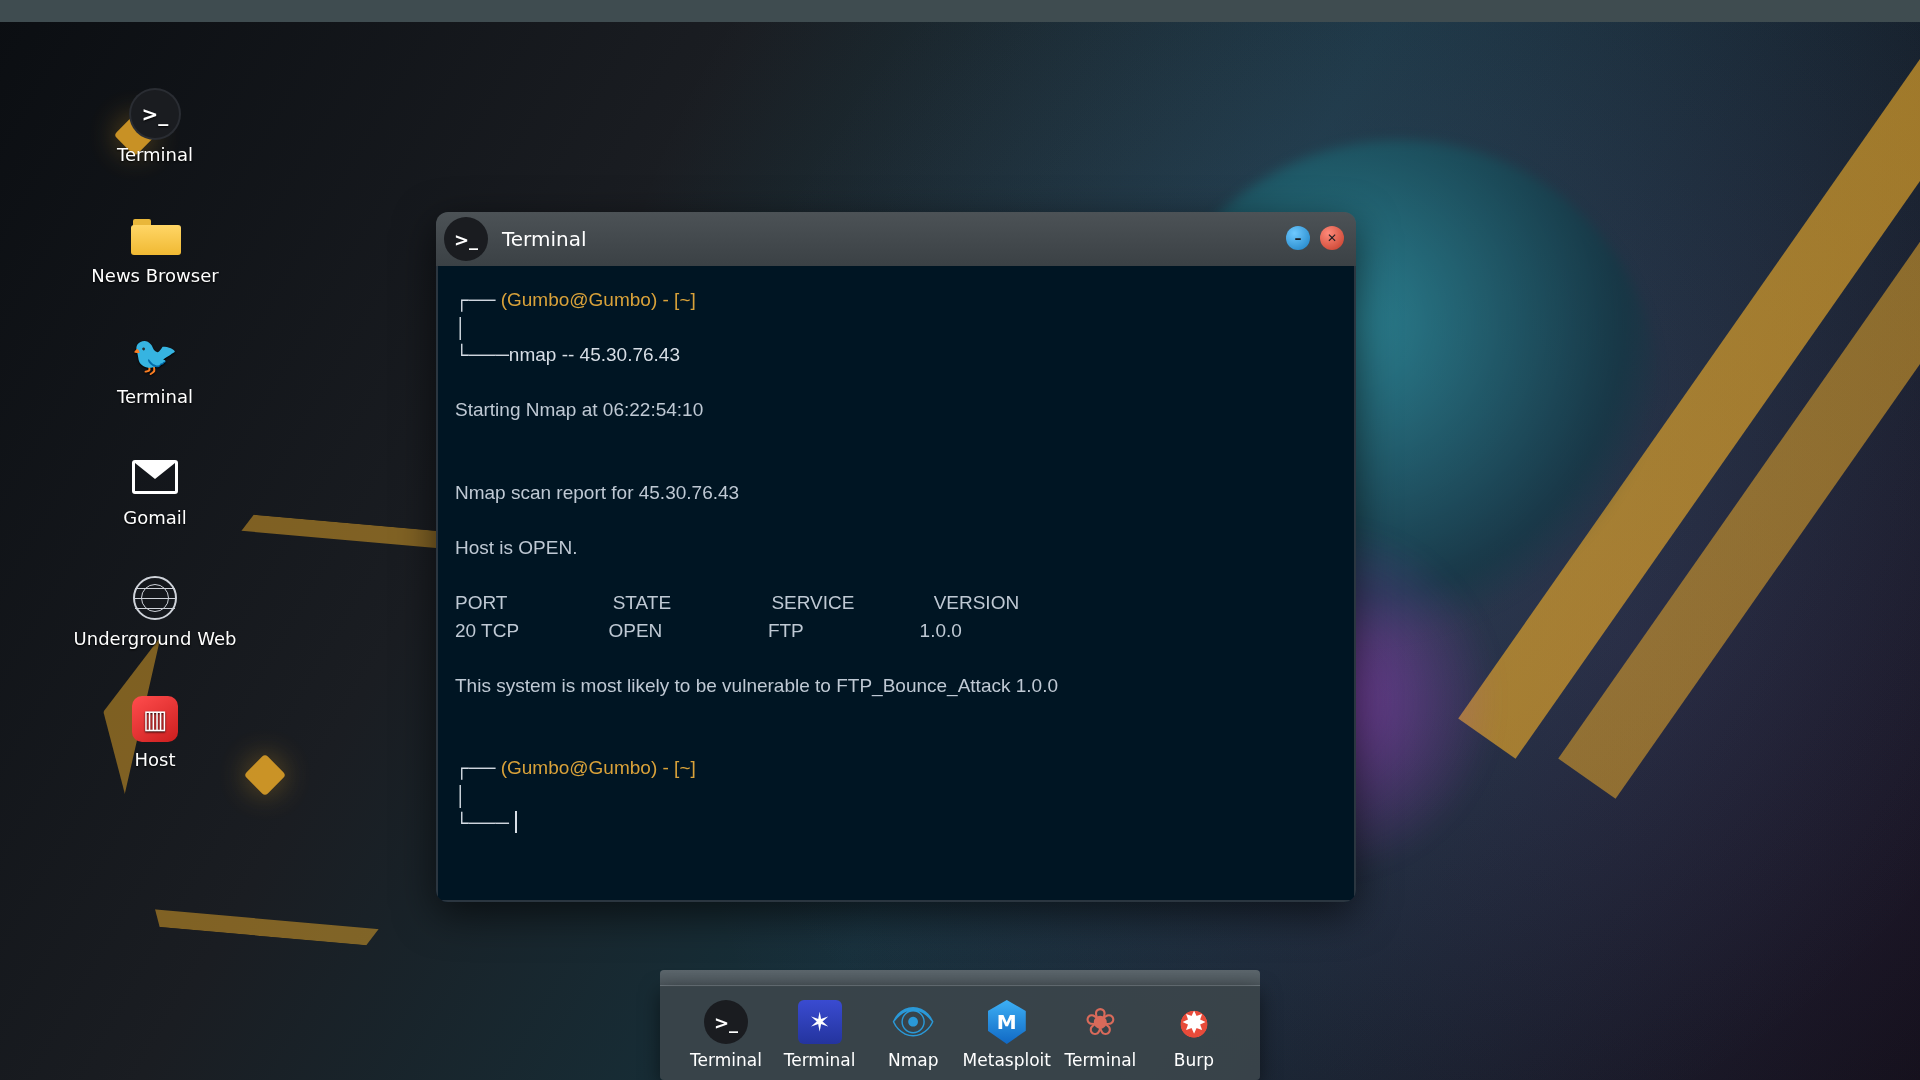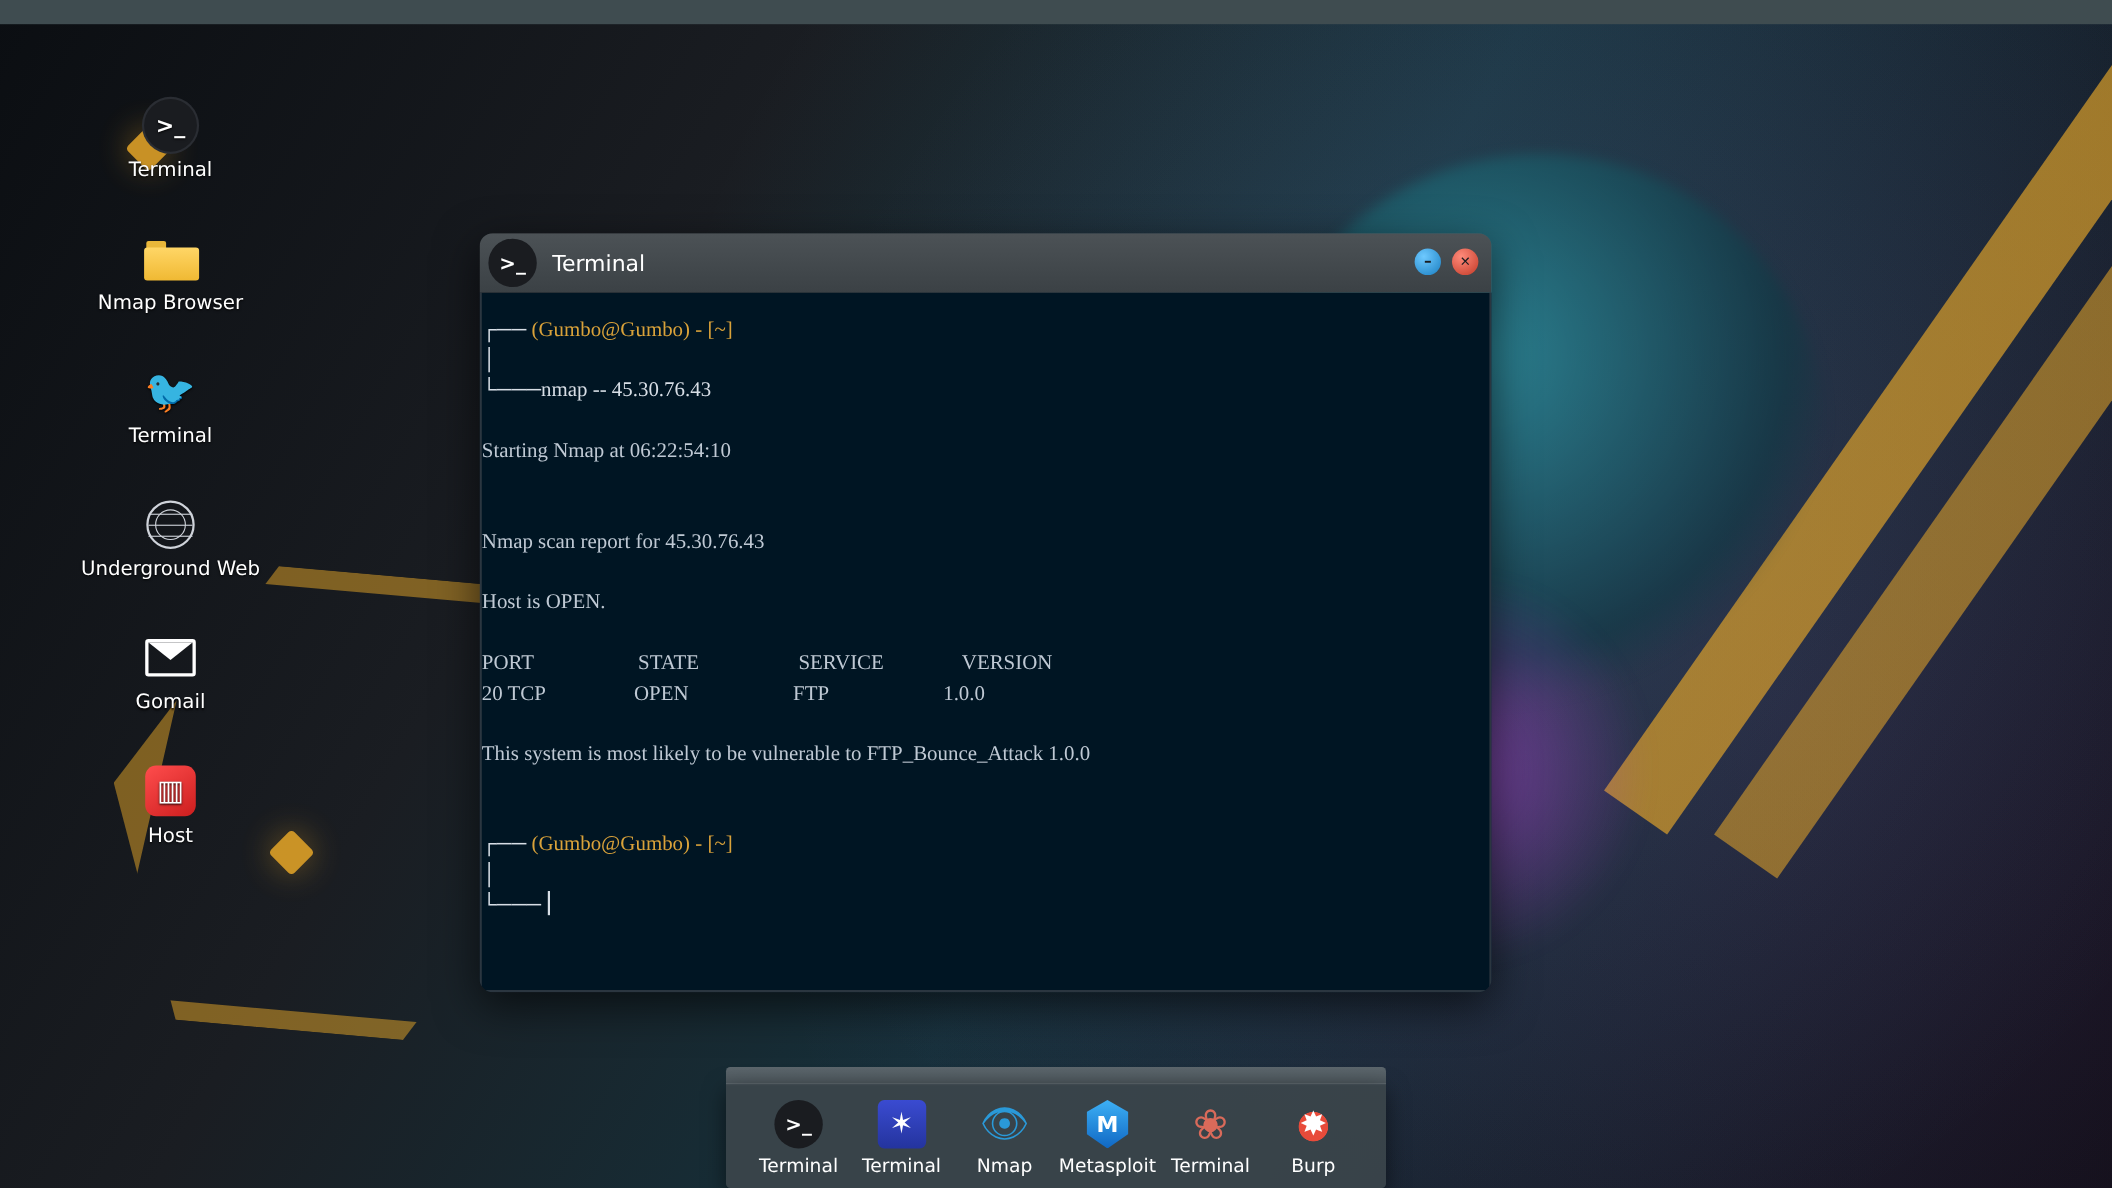--- a/index.html
+++ b/index.html
@@ -88,21 +88,21 @@
   .tb-ctrls span { width:24px; height:24px; border-radius:50%; display:flex;
                    align-items:center; justify-content:center; font-size:14px;
                    color:#1a1c20; cursor:pointer; }
   .tb-min   { background:radial-gradient(circle at 35% 30%,#6ec9ff,#1a7fc2); }
   .tb-min::after { content:"–"; font-weight:bold; }
   .tb-close { background:radial-gradient(circle at 35% 30%,#ff8a7a,#c23a27); }
   .tb-close::after { content:"✕"; font-size:12px; }
   .term-body {
     height:calc(100% - 54px); background:#001523;
     border:2px solid #2b3640; border-top:none;
-    padding:20px 0; color:#bfc9d4; font-family:Liberation Serif, serif;
+    padding:20px 17px; color:#bfc9d4; font-family:Liberation Sans, sans-serif;
     font-size:19px; line-height:1.45; white-space:pre-wrap;
   }
   .p-user  { color:#d9a23a; }
   .p-white { color:#d7dee6; }
   .cursor  { display:inline-block; width:2px; height:22px; background:#d7dee6;
              vertical-align:-4px; margin-left:6px; animation:blink 1s step-end infinite; }
   @keyframes blink { 50% { opacity:0; } }
 
   
   .dockwrap { position:absolute; left:50%; transform:translateX(-50%); bottom:0;
@@ -147,37 +147,37 @@
   <div class="di">
     <span class="ic">
         <span class="ic-terminal"></span>
       </span>
     <span class="lbl">Terminal</span>
   </div>
   <div class="di">
     <span class="ic">
         <span class="ic-folder"></span>
       </span>
-    <span class="lbl">Nmap Browser</span>
+    <span class="lbl">News Browser</span>
   </div>
   <div class="di">
     <span class="ic ic-bird">🐦</span>
     <span class="lbl">Terminal</span>
   </div>
   <div class="di">
     <span class="ic">
+        <span class="ic-mail"></span>
+      </span>
+    <span class="lbl">Gomail</span>
+  </div>
+  <div class="di">
+    <span class="ic">
         <span class="ic-web"></span>
       </span>
     <span class="lbl">Underground Web</span>
-  </div>
-  <div class="di">
-    <span class="ic">
-        <span class="ic-mail"></span>
-      </span>
-    <span class="lbl">Gomail</span>
   </div>
   <div class="di">
     <span class="ic">
         <span class="ic-news">▥</span>
       </span>
     <span class="lbl">Host</span>
   </div>
 </div>
 
 <div class="win">

